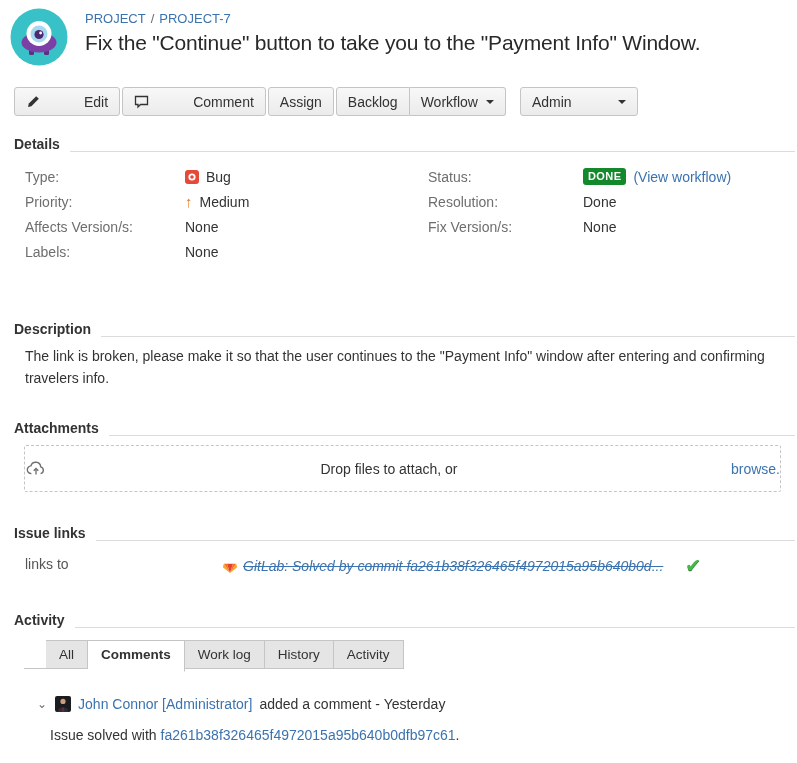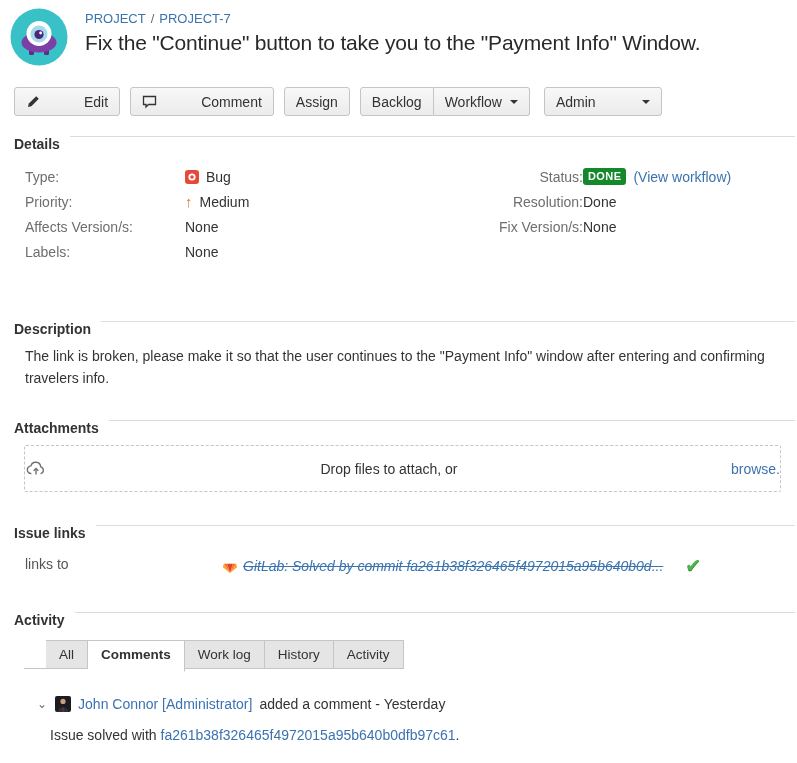--- a/index.html
+++ b/index.html
@@ -24,49 +24,49 @@
   
   .toolbar { display: flex; align-items: center; margin: 21px 14px 0 14px; }
   .btn {
     display: inline-flex; align-items: center; gap: 6px;
     height: 29px; padding: 0 11px;
     font-family: "Liberation Sans", sans-serif; font-size: 14px; color: #333;
     background: linear-gradient(to bottom, #f8f8f8, #ebebeb);
     border: 1px solid #c5c5c5; border-radius: 3px;
     cursor: pointer; white-space: nowrap;
   }
-  .toolbar > .btn { margin-right: 10px; gap: 44px; }
+  .toolbar > .btn { margin-right: 2px; gap: 44px; }
   .btn-group { display: inline-flex; margin-right: 14px; }
   .btn-group .btn { border-radius: 0; margin: 0; border-left-width: 0; }
   .btn-group .btn:first-child { border-radius: 3px 0 0 3px; border-left-width: 1px; }
   .btn-group .btn:last-child { border-radius: 0 3px 3px 0; }
   .caret {
     display: inline-block; width: 0; height: 0; margin-left: 2px;
     border-left: 4px solid transparent; border-right: 4px solid transparent;
     border-top: 4px solid #333;
   }
   .btn .icon { display: inline-flex; align-items: center; }
 
   
   .section-heading {
-    display: flex; align-items: flex-start;
+    display: flex; align-items: flex-end;
     margin-left: 14px; margin-right: 2px;
     font-weight: bold; font-size: 14px; color: #333;
   }
   .section-heading .rule { flex: 1; border-top: 1px solid #dcdcdc; margin-left: 10px; }
 
   
   .details-section { margin-top: 20px; }
   .details-grid { display: flex; margin: 12px 0 0 25px; }
   .details-col-left { width: 403px; }
   .details-col-right { flex: 1; }
   .field-row { display: flex; align-items: center; height: 25px; }
   .field-label { color: #6e6e6e; }
   .details-col-left .field-label { width: 160px; }
-  .details-col-right .field-label { width: 155px; text-align: right; }
+  .details-col-right .field-label { width: 155px; }
   .field-value { display: inline-flex; align-items: center; gap: 7px; color: #333; }
   .bug-icon { width: 14px; height: 14px; display: inline-block; }
   .prio-arrow { color: #ea7d24; font-weight: bold; font-size: 15px; line-height: 1; }
   .status-lozenge {
     display: inline-block; background: #14892c; color: #fff;
     font-size: 11px; font-weight: bold; letter-spacing: 0.4px;
     padding: 2px 5px 1px; border-radius: 3px; line-height: 1.2;
   }
 
   

